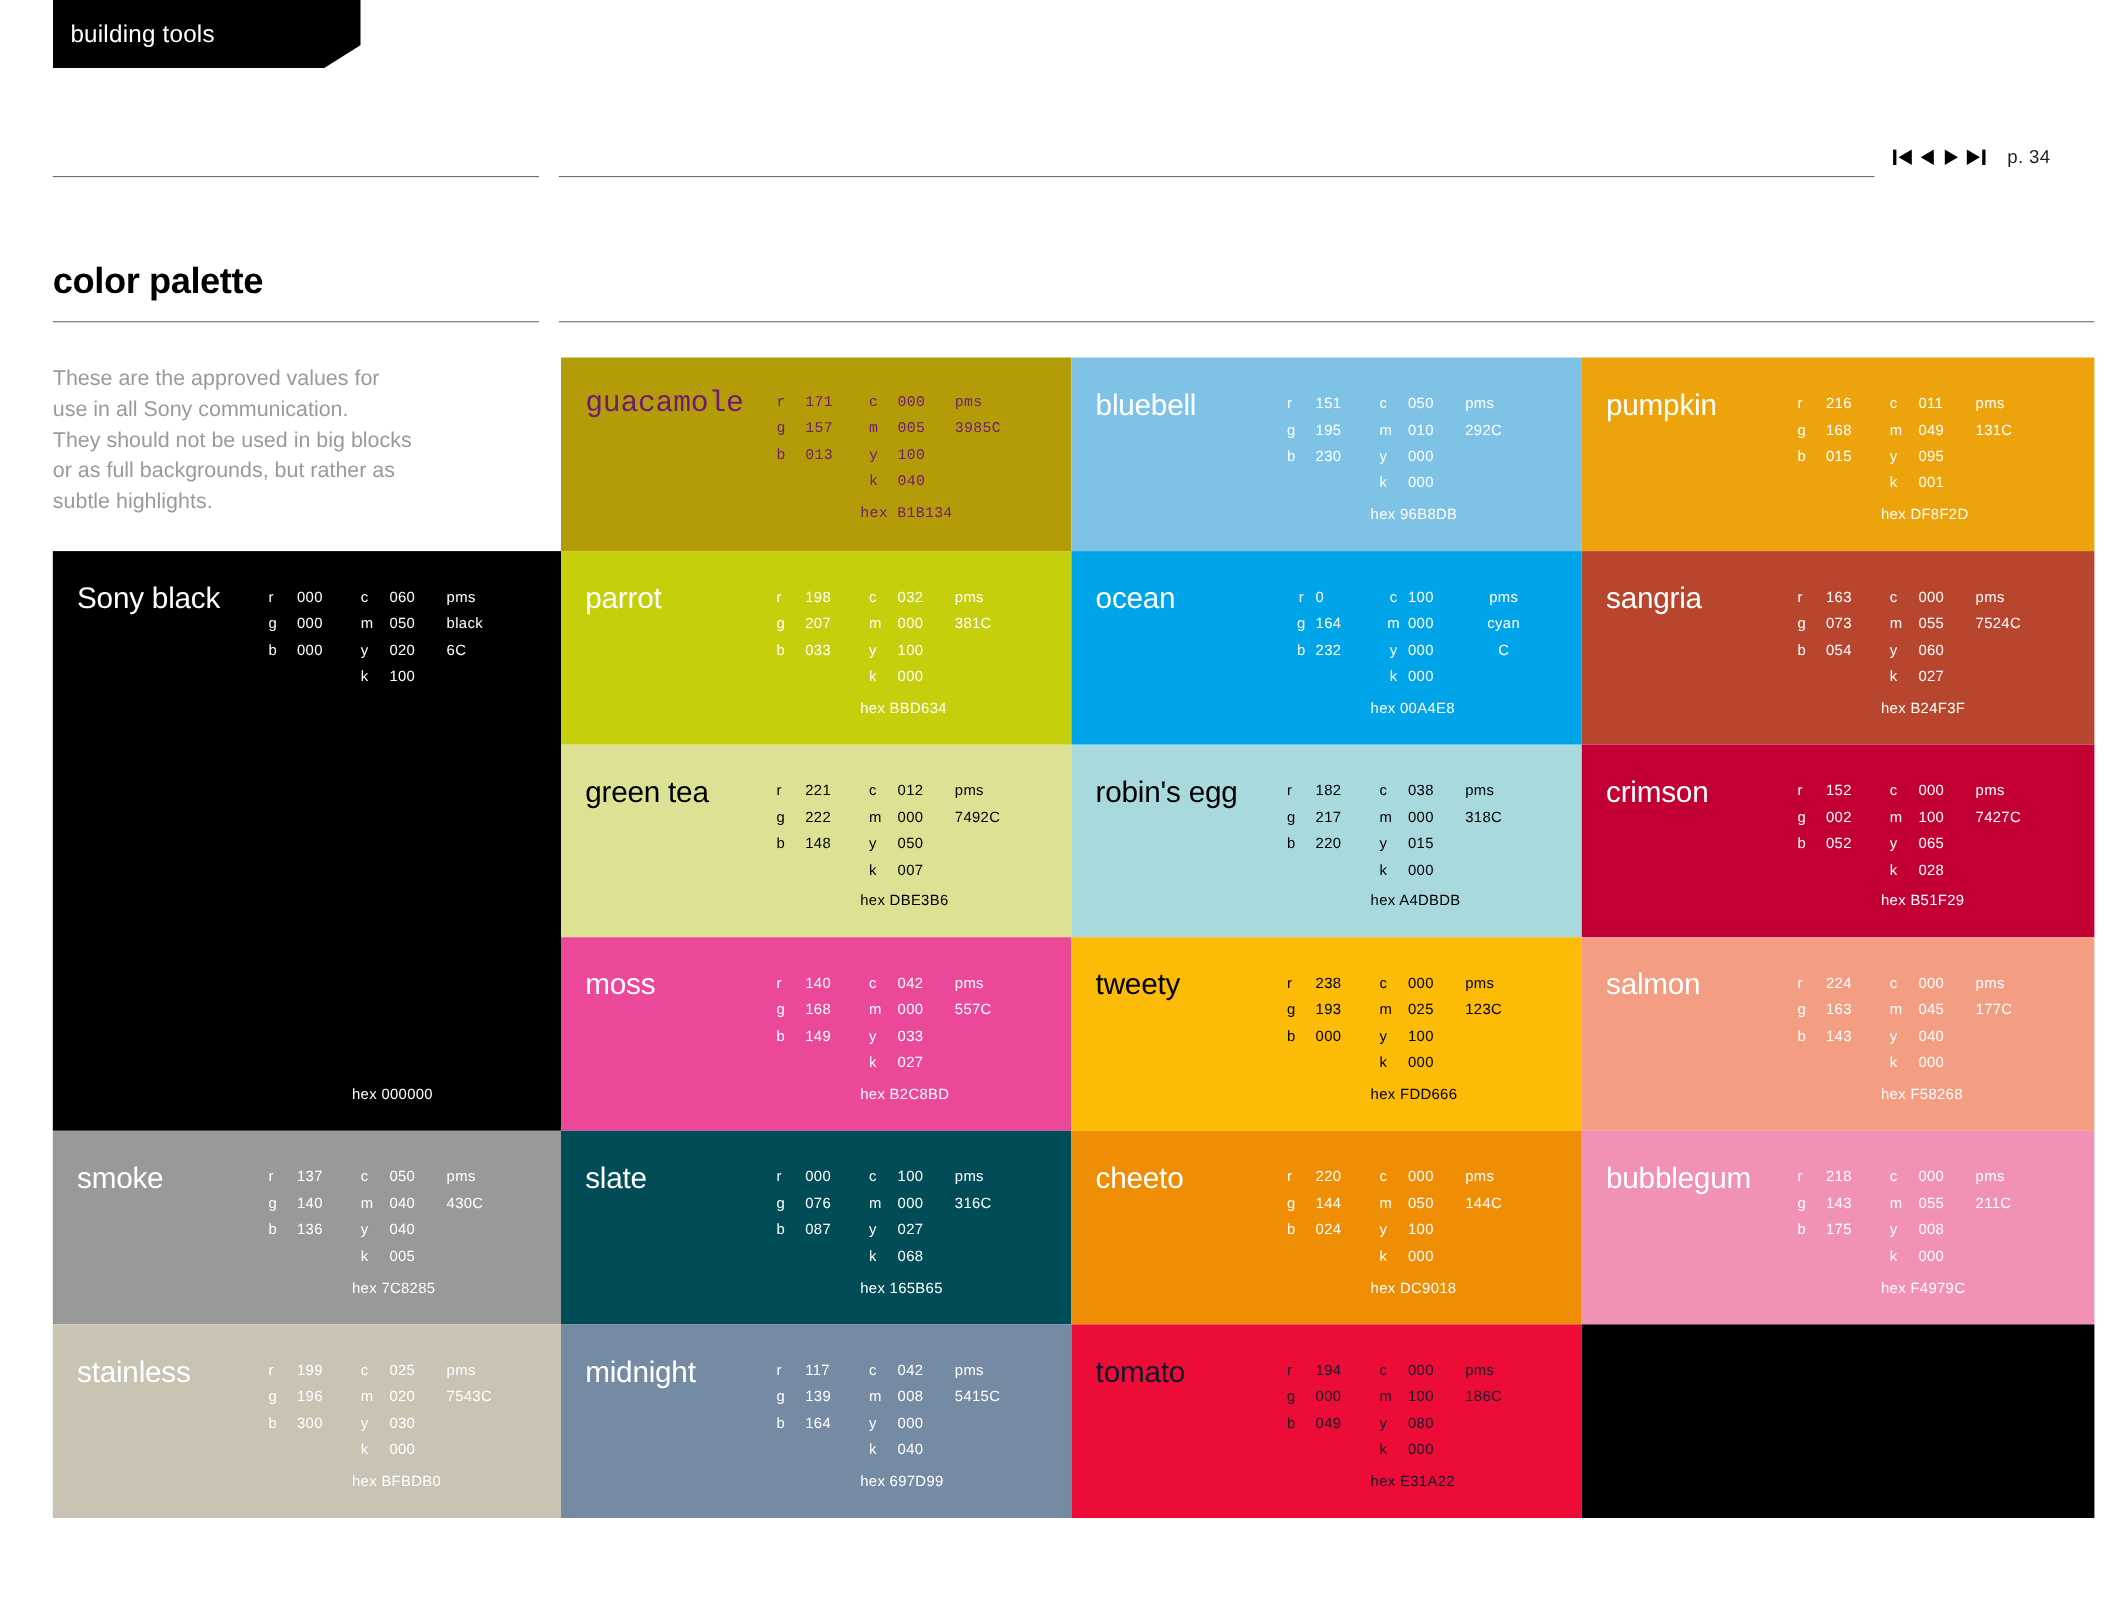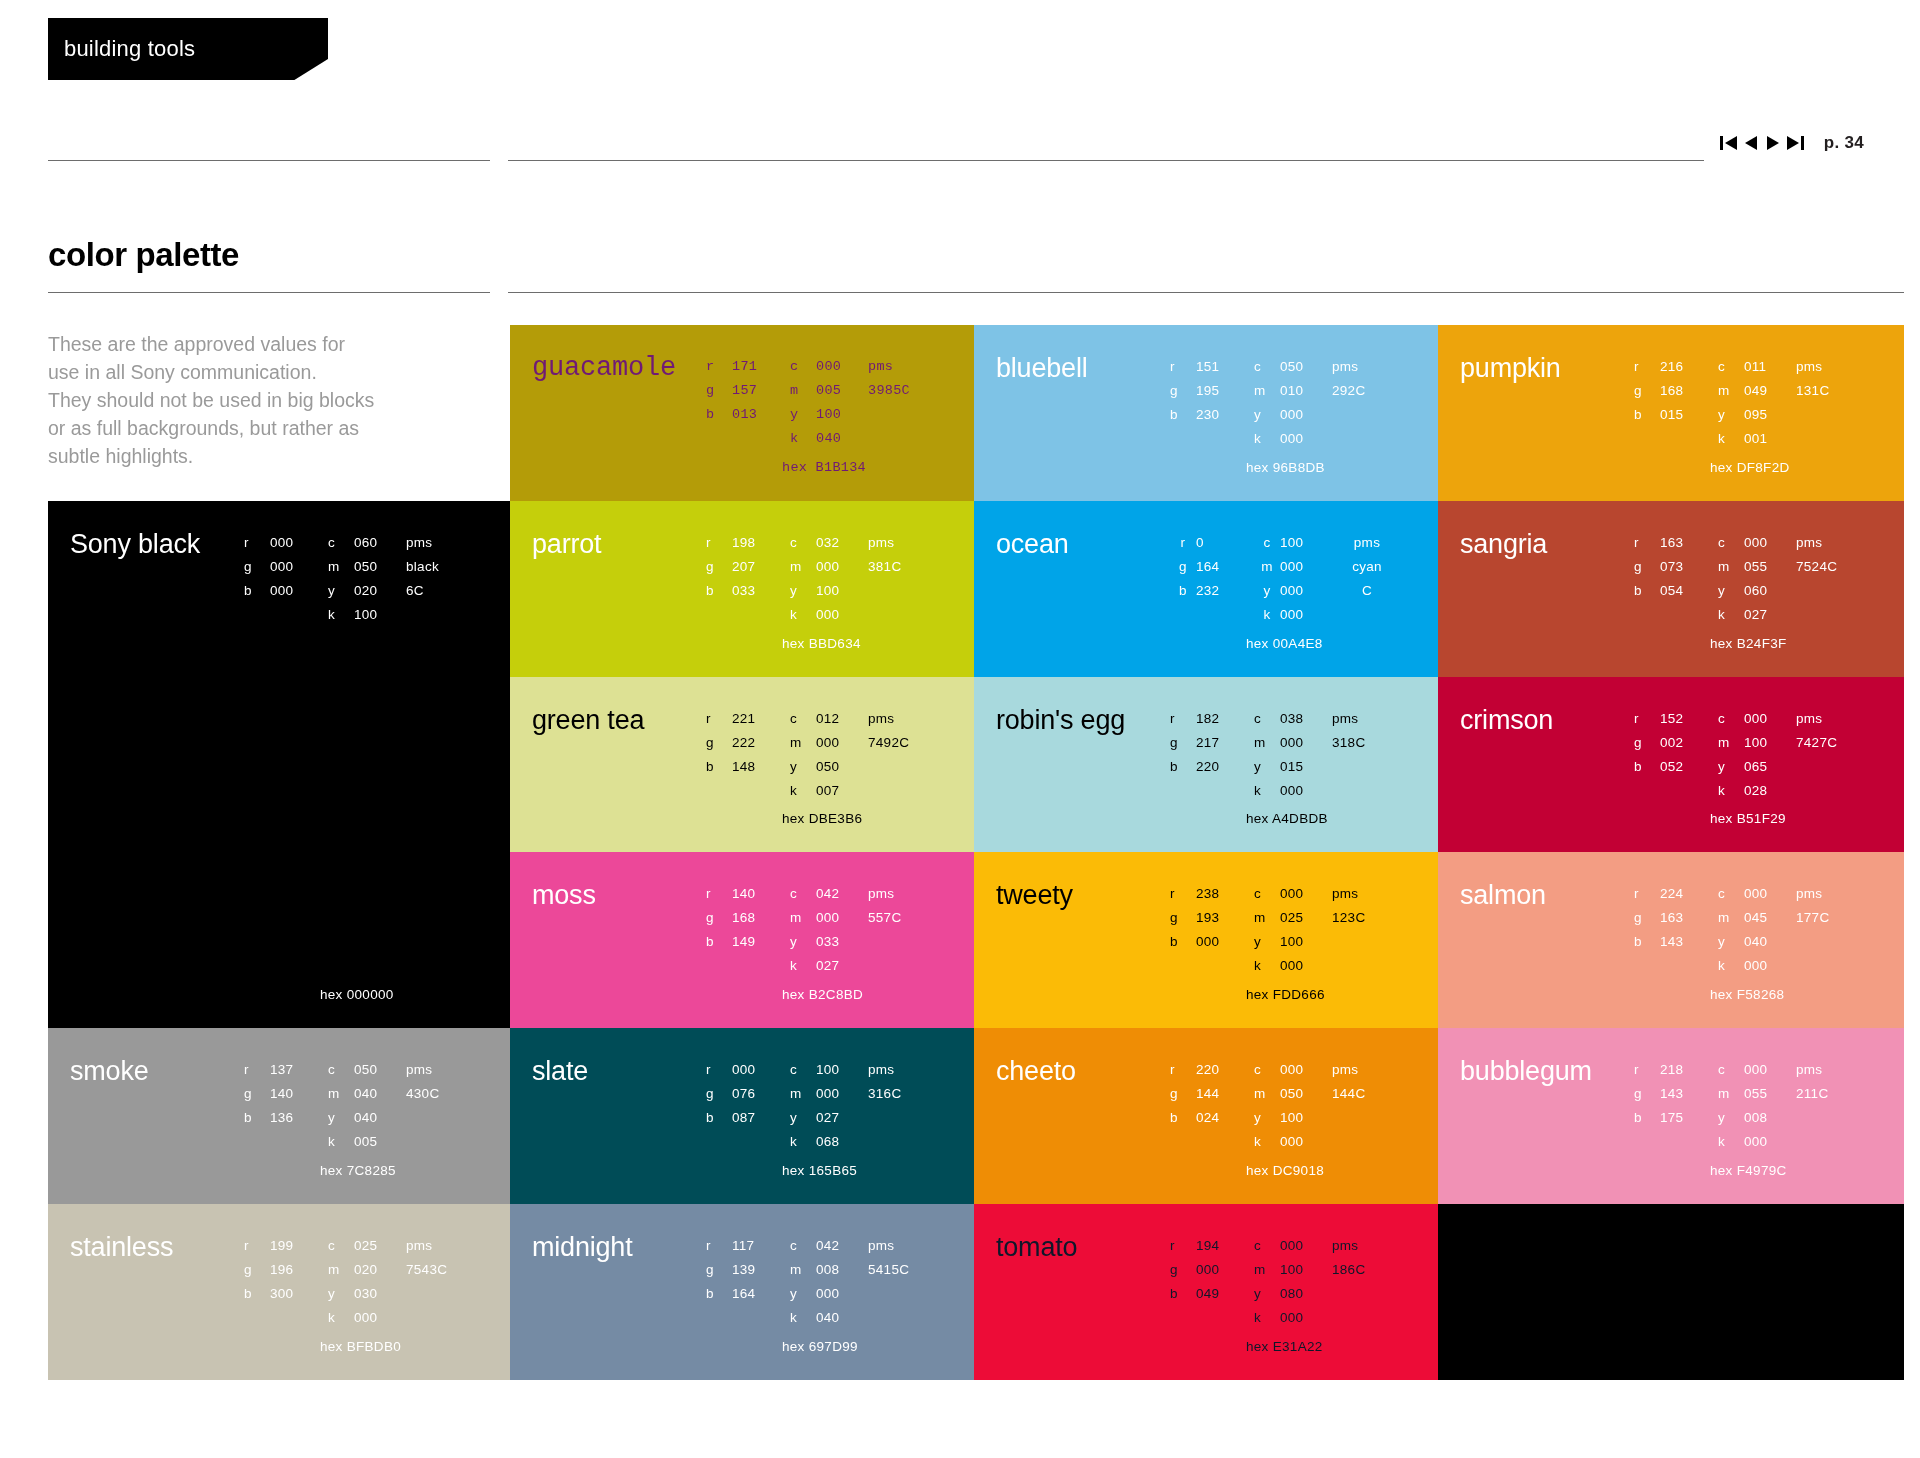--- a/index.html
+++ b/index.html
@@ -12,21 +12,21 @@
     height: 1458px;
     font-family: "Liberation Sans", sans-serif;
     position: relative;
     overflow: hidden;
   }
 
   
   .tab {
     position: absolute;
     left: 48px;
-    top: 18px;
+    top: 0;
     height: 62px;
     width: 280px;
     background: #000000;
     clip-path: polygon(0 0, 100% 0, 100% 66%, 88% 100%, 0 100%);
     display: flex;
     align-items: center;
   }
   .tab-label {
     color: #ffffff;
     font-size: 22px;
@@ -46,21 +46,20 @@
   .rule-right-mid  { left: 508px; top: 292px;  width: 1396px; }
 
   
   .nav {
     position: absolute;
     right: 56px;
     top: 143px;
     display: flex;
     align-items: center;
     transform: translateY(-50%);
-    font-weight: bold;
   }
   .nav-btn {
     width: 22px;
     height: 22px;
     display: flex;
     align-items: center;
     justify-content: center;
     cursor: pointer;
   }
   .nav svg { display: block; }

